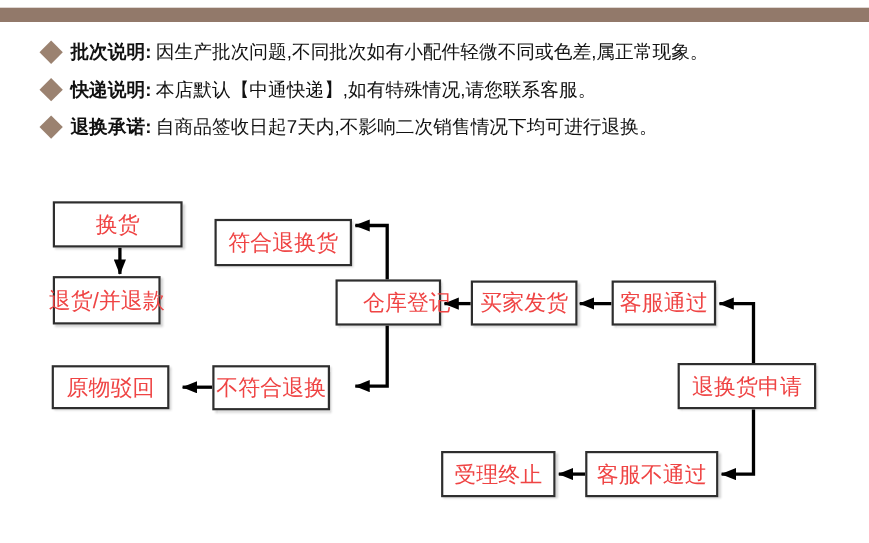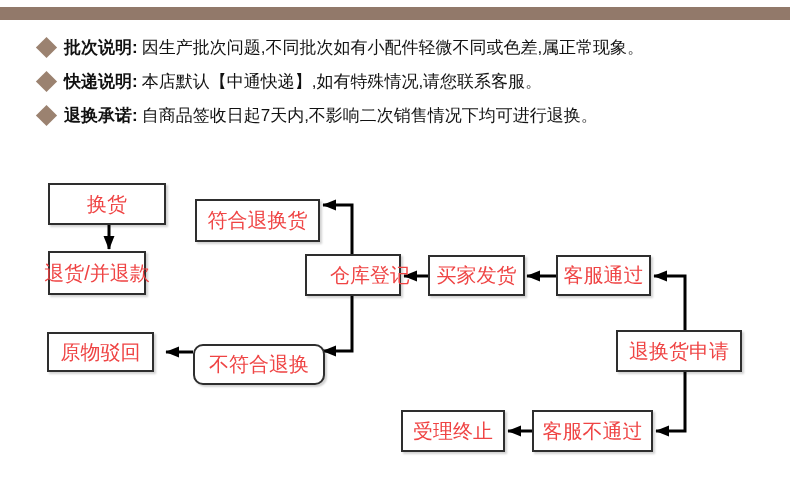--- a/index.html
+++ b/index.html
@@ -103,19 +103,19 @@
       <path class="flow-line" d="M193 352 L166 352" marker-end="url(#arrow)"></path>
     </svg>
 
     <div class="flow-box" style="left:48px;  top:183px; width:118px; height:42px;">换货</div>
     <div class="flow-box" style="left:195px; top:184px; width:125px; height:43px;margin-top:15px;">符合退换货</div>
     <div class="flow-box" style="left:48px;  top:251px; width:98px; height:44px;">退货/并退款</div>
     <div class="flow-box" style="left:305px; top:254px; width:96px;  height:42px;padding-left:34px;">仓库登记</div>
     <div class="flow-box" style="left:428px; top:255px; width:97px;  height:41px;">买家发货</div>
     <div class="flow-box" style="left:556px; top:255px; width:95px;  height:41px;">客服通过</div>
     <div class="flow-box" style="left:616px; top:330px; width:126px; height:42px;">退换货申请</div>
-    <div class="flow-box" style="left:193px; top:344px; width:132px; height:41px;border-radius:10px;">不符合退换</div>
+    <div class="flow-box" style="left:193px; top:332px; width:107px; height:41px;">不符合退换</div>
     <div class="flow-box" style="left:47px;  top:332px; width:107px; height:40px;">原物驳回</div>
     <div class="flow-box" style="left:532px; top:410px; width:121px; height:42px;">客服不通过</div>
     <div class="flow-box" style="left:401px; top:410px; width:104px; height:42px;">受理终止</div>
   </div>
 
 </div>
 
 </body></html>

